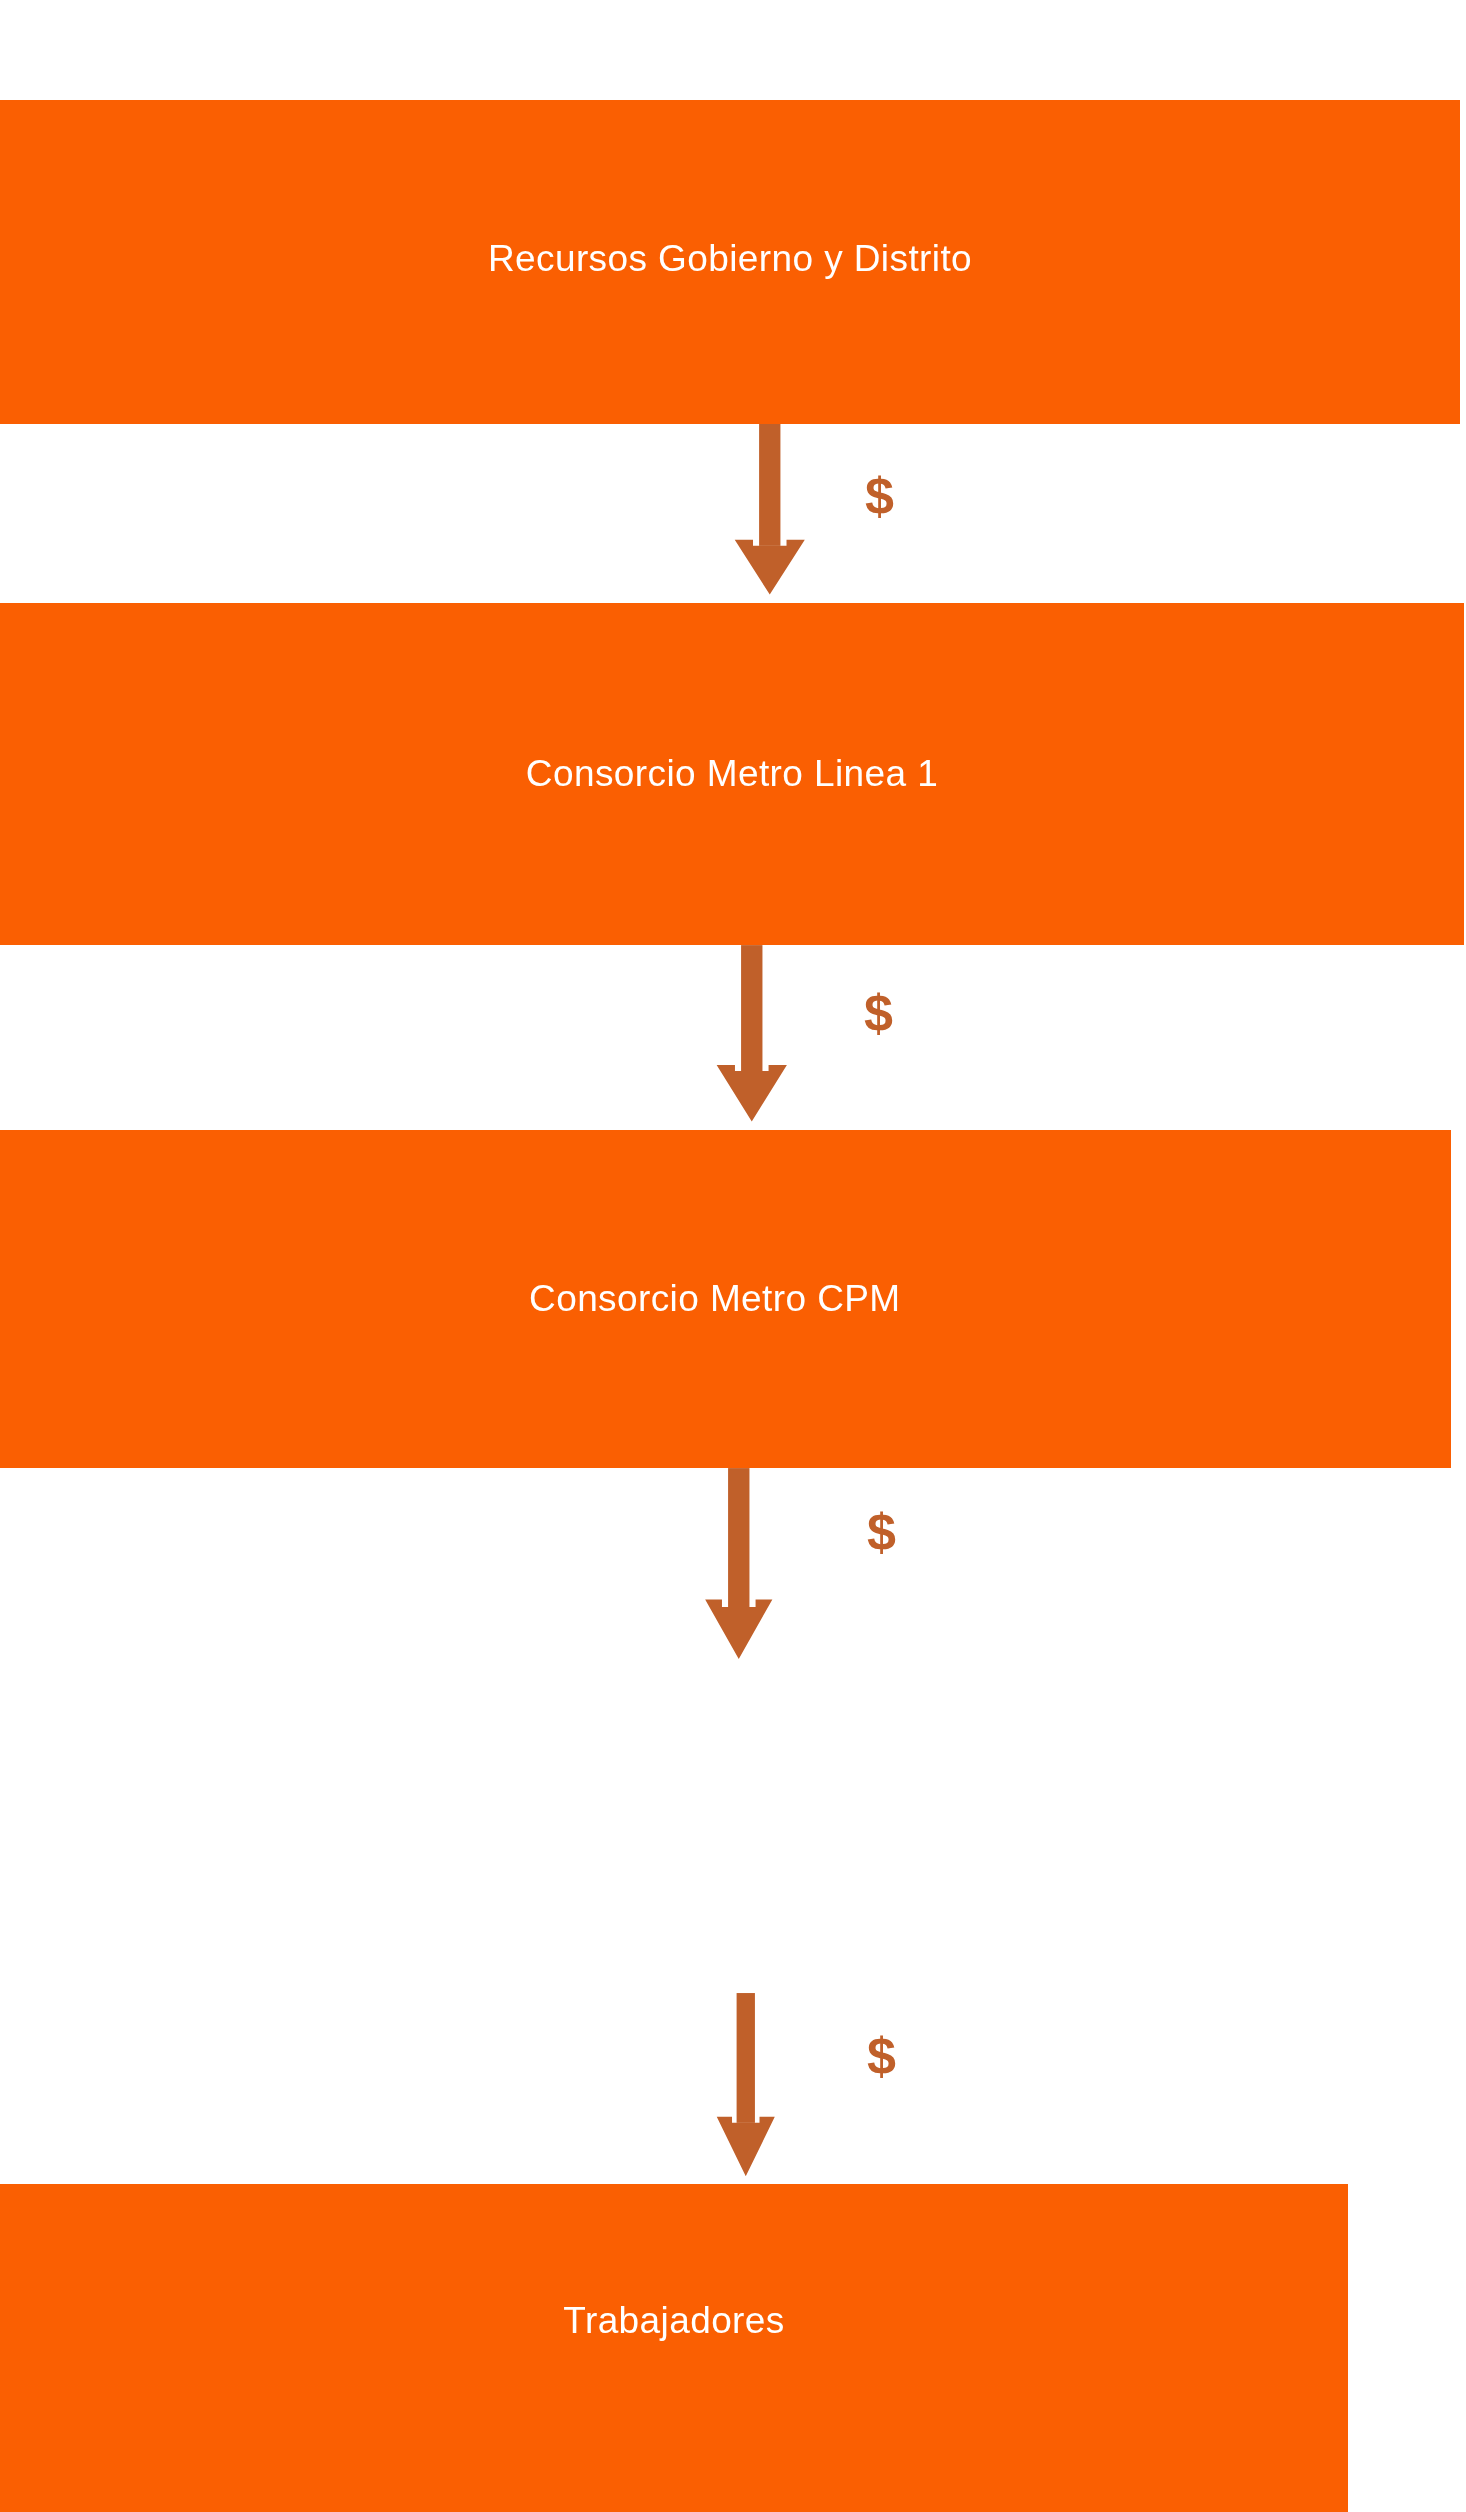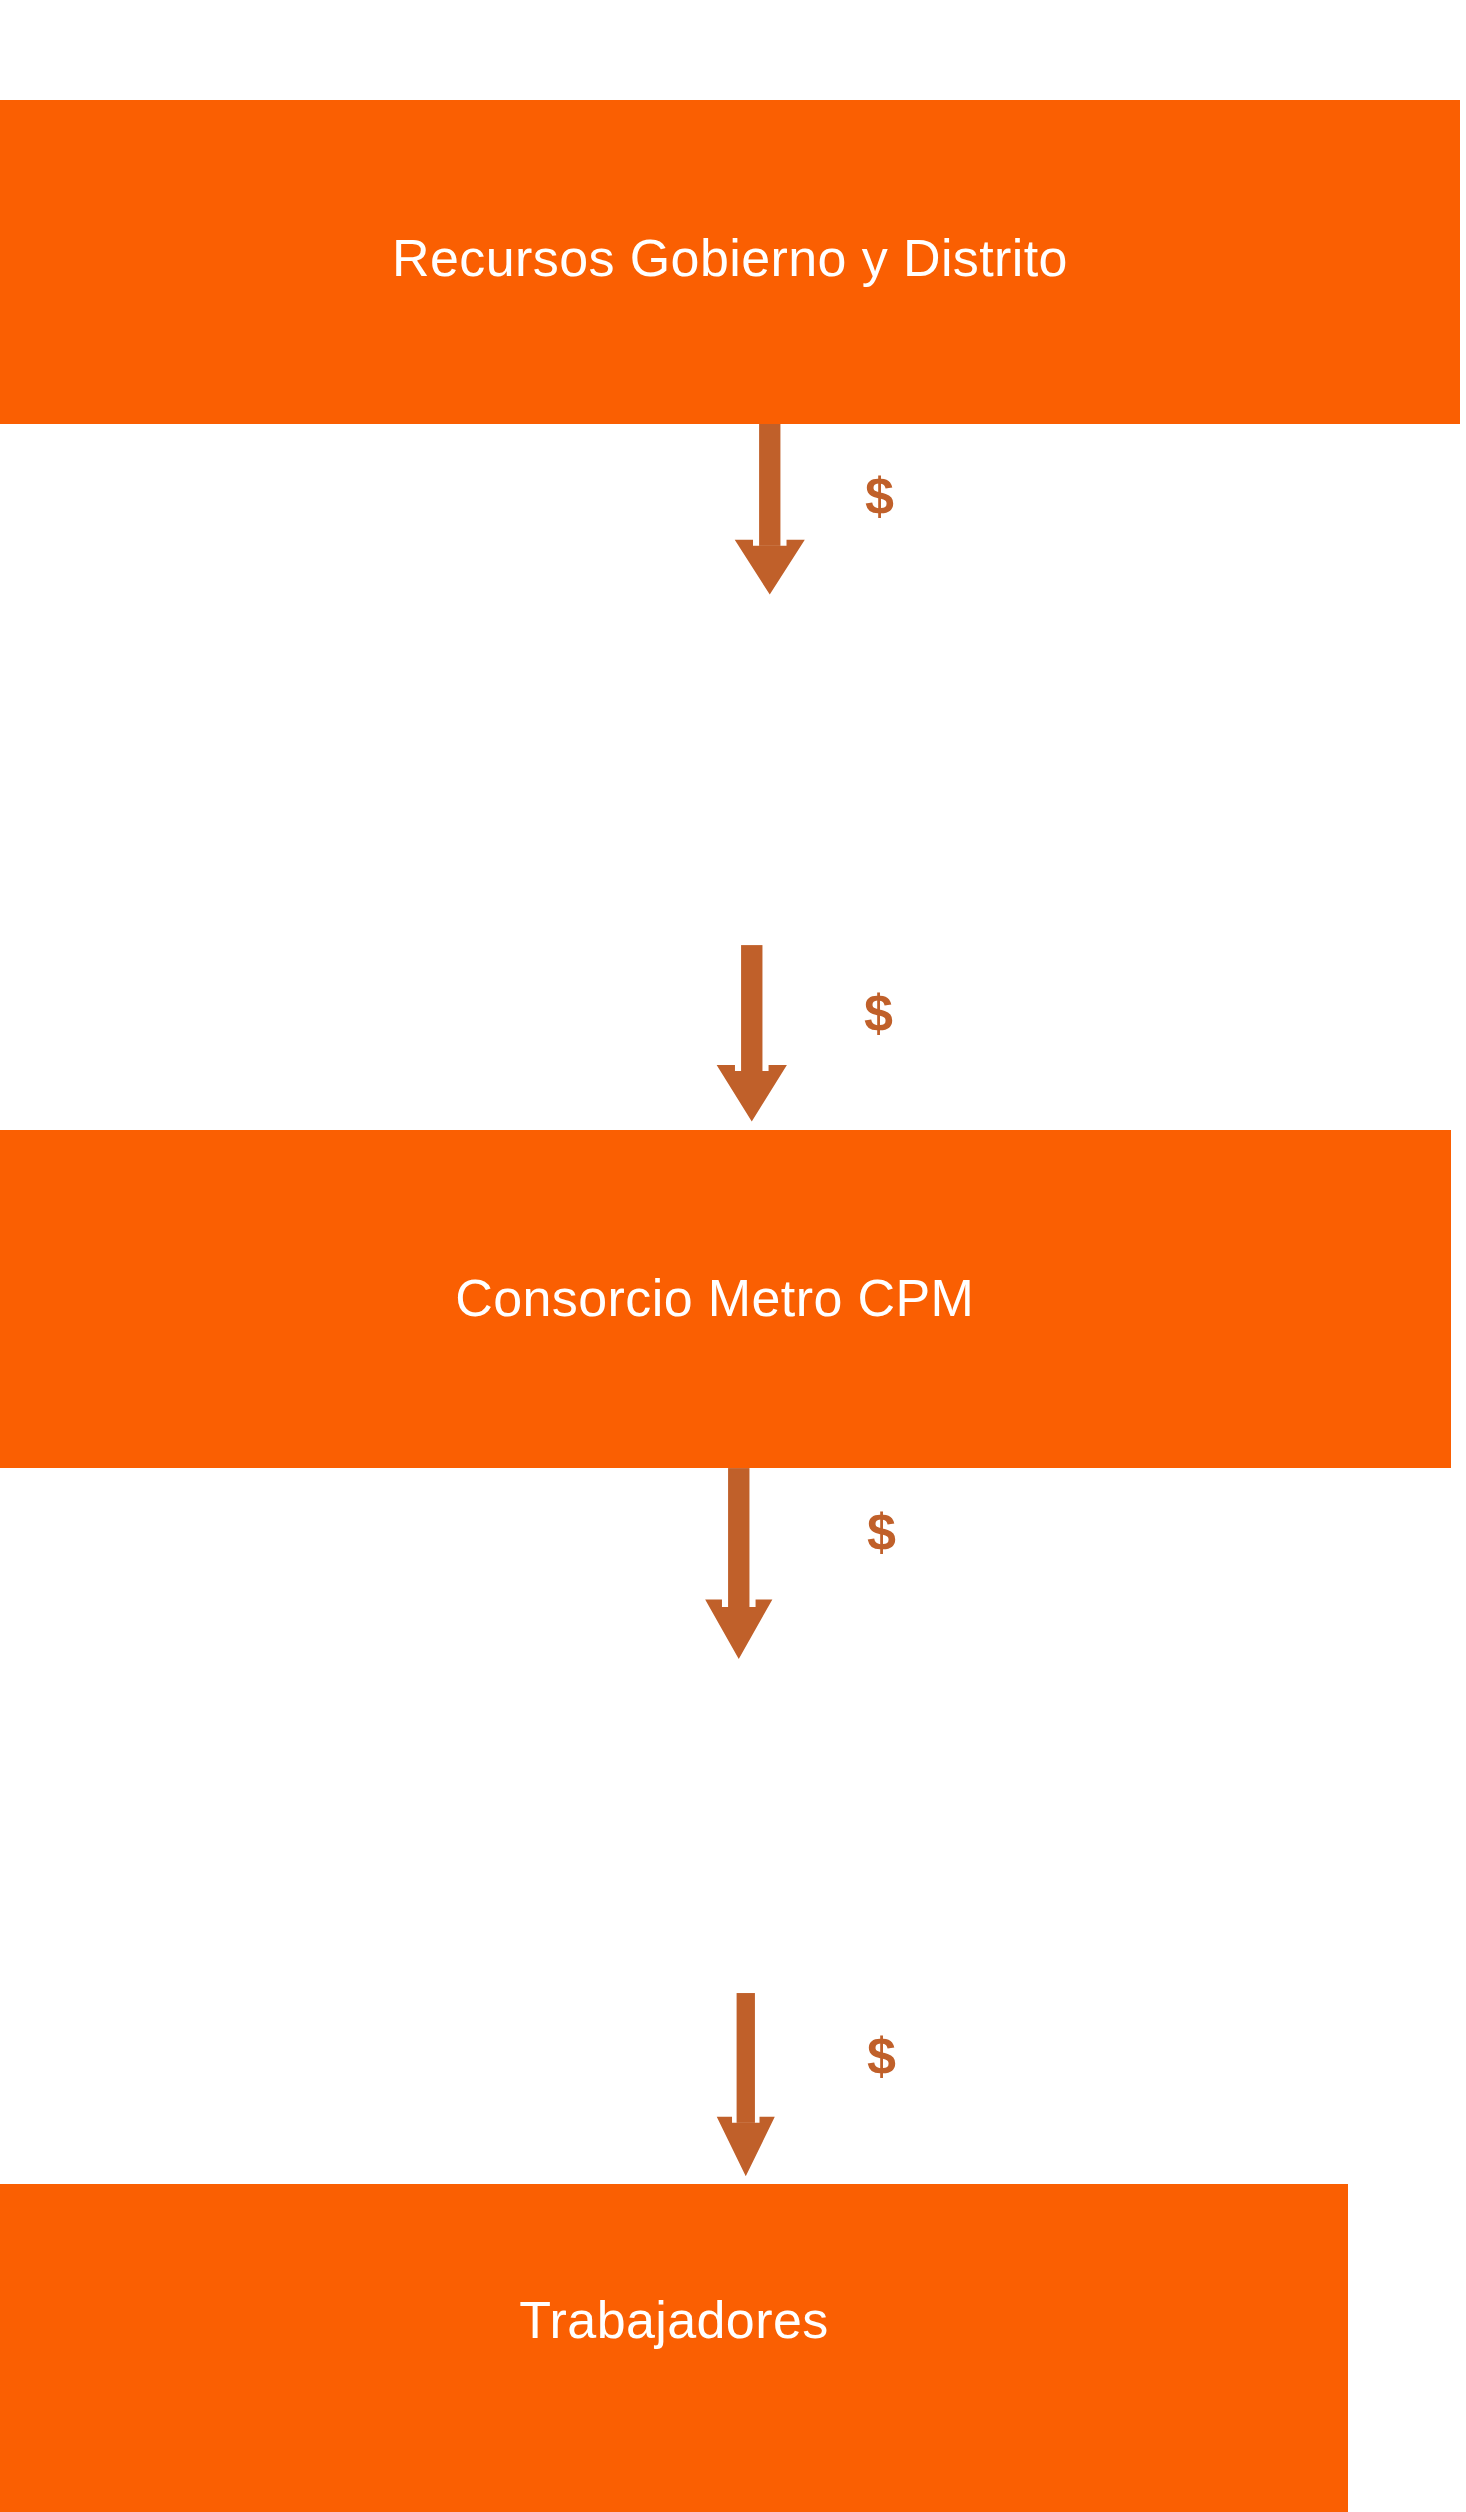--- a/index.html
+++ b/index.html
@@ -27,21 +27,21 @@
     display: flex;
     align-items: center;
     justify-content: center;
     background: #fa5f02;
     box-sizing: border-box;
   }
   .node-label {
     color: #ffffff;
     font-family: "Liberation Sans", sans-serif;
     font-weight: 400;
-    font-size: 52px;
+    font-size: 37px;
     line-height: 1.1;
     letter-spacing: 0.4px;
     text-align: center;
     white-space: nowrap;
   }
 
   .node-1 { top: 100px;  height: 324px; width: 1460px; }
   .node-2 { top: 603px;  height: 342px; width: 1464px; }
   .node-3 { top: 1130px; height: 338px; width: 1451px; }
   .node-4 { top: 1681px; height: 312px; width: 1451px; }
@@ -97,20 +97,23 @@
   </div>
 
   <div class="connector connector-1">
     <svg class="arrow-svg arrow-1" width="84" height="179" viewBox="0 0 110 235">
       <rect x="42" y="0" width="28" height="160" fill="#c0602a"></rect>
       <path d="M10 152 L56 224 L102 152 L78 152 L78 160 L34 160 L34 152 Z" fill="#c0602a"></path>
     </svg>
     <span class="money-label money-1">$</span>
   </div>
 
+  <div class="node node-2">
+    <span class="node-label">Consorcio Metro Linea 1</span>
+  </div>
 
   <div class="connector connector-2">
     <svg class="arrow-svg arrow-2" width="84" height="185" viewBox="0 0 110 242">
       <rect x="42" y="0" width="28" height="165" fill="#c0602a"></rect>
       <path d="M10 157 L56 231 L102 157 L78 157 L78 165 L34 165 L34 157 Z" fill="#c0602a"></path>
     </svg>
     <span class="money-label money-2">$</span>
   </div>
 
   <div class="node node-3">

